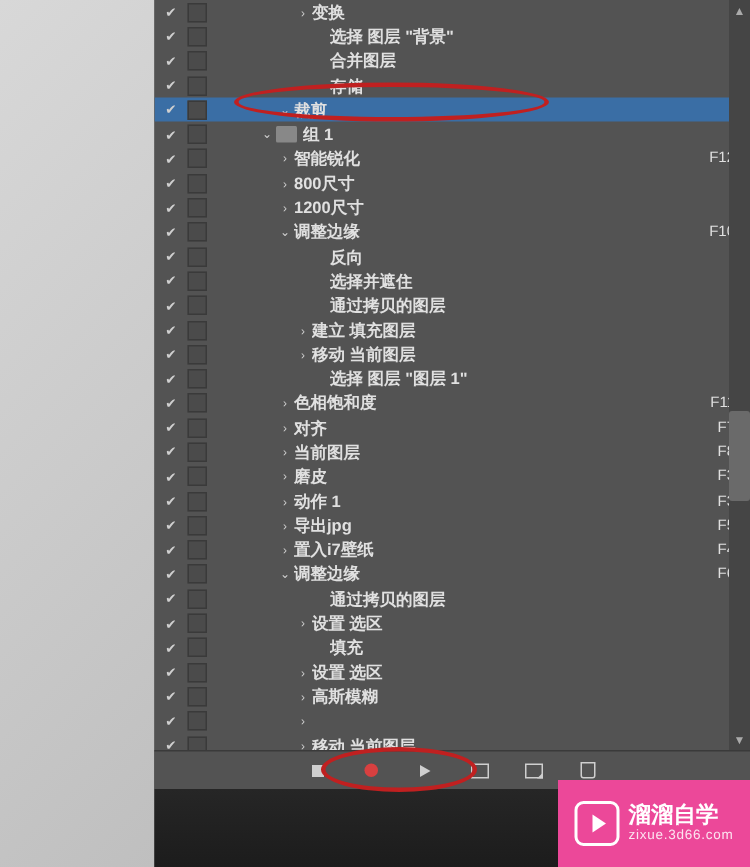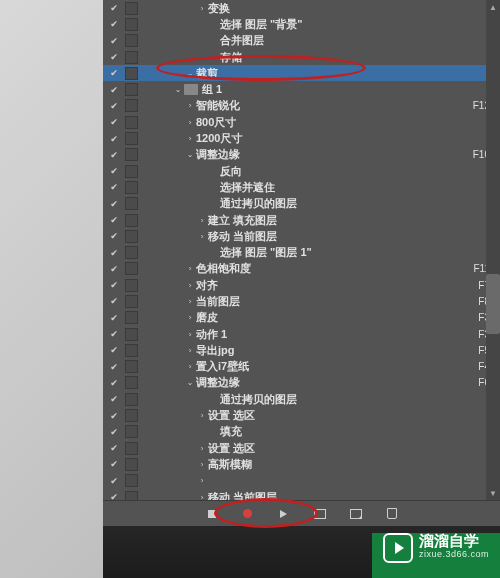--- a/index.html
+++ b/index.html
@@ -25,21 +25,21 @@
   .toolbar { height: 26px; background: #535353; display: flex; justify-content: center; align-items: center; gap: 14px; border-top: 1px solid #3a3a3a; }
   .tb-btn { width: 22px; height: 18px; display: flex; justify-content: center; align-items: center; color: #cfcfcf; font-size: 10px; }
   .tb-stop { width: 8px; height: 8px; background: #cfcfcf; }
   .tb-rec { width: 9px; height: 9px; border-radius: 50%; background: #d84040; }
   .tb-play { width: 0; height: 0; border-left: 7px solid #cfcfcf; border-top: 4px solid transparent; border-bottom: 4px solid transparent; }
   .tb-new { width: 12px; height: 10px; border: 1px solid #cfcfcf; position: relative; }
   .tb-new::after { content: ""; position: absolute; right: -1px; bottom: -1px; border-left: 4px solid transparent; border-bottom: 4px solid #cfcfcf; }
   .tb-newset { width: 12px; height: 10px; border: 1px solid #cfcfcf; }
   .tb-trash { width: 10px; height: 11px; border: 1px solid #cfcfcf; border-radius: 0 0 2px 2px; }
   .bottom-strip { height: 52px; background: linear-gradient(#262626, #1c1c1c); position: relative; }
-  .watermark { position: absolute; right: 0; bottom: 0; width: 128px; height: 45px; background: #15803d; display: flex; justify-content: center; color: #fff; }
+  .watermark { position: absolute; right: 0; bottom: 0; width: 128px; height: 58px; background: #ec4899; display: flex; align-items: center; justify-content: center; color: #fff; }
   .wm-logo { width: 30px; height: 30px; border: 2px solid #fff; border-radius: 6px; margin-right: 6px; display: flex; align-items: center; justify-content: center; }
   .wm-tri { width: 0; height: 0; border-left: 9px solid #fff; border-top: 6px solid transparent; border-bottom: 6px solid transparent; margin-left: 3px; }
   .wm-text { display: flex; flex-direction: column; line-height: 1.1; }
   .wm-main { font-size: 15px; font-weight: bold; }
   .wm-sub { font-size: 9px; letter-spacing: 0.5px; opacity: 0.85; }
   .anno-oval { position: absolute; border: 3px solid #c02020; border-radius: 50%; pointer-events: none; }
   .anno1 { left: 156px; top: 55px; width: 210px; height: 26px; }
   .anno2 { left: 214px; top: 498px; width: 104px; height: 30px; }
 </style>
 </head>

